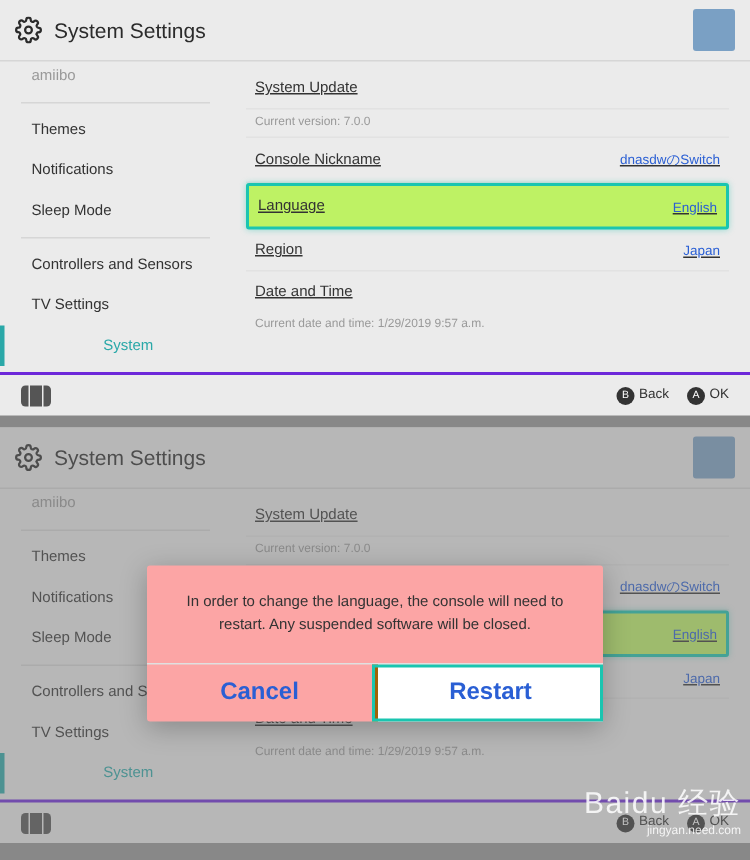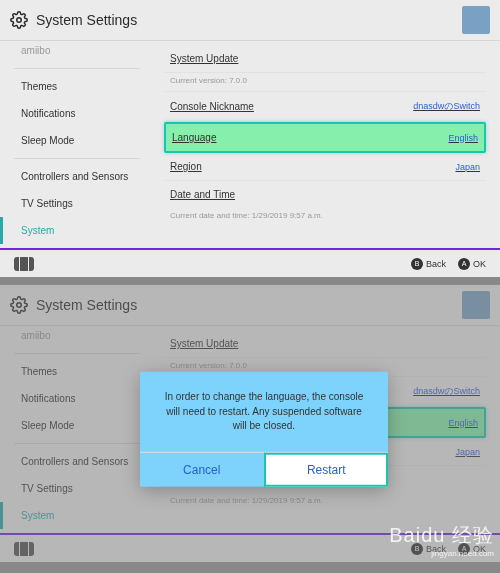--- a/index.html
+++ b/index.html
@@ -8,40 +8,40 @@
   .screen + .screen { margin-top: 8px; }
   .topbar { display: flex; align-items: center; height: 40px; padding: 0 10px; }
   .gear { width: 18px; height: 18px; margin-right: 8px; }
   .title { font-size: 14px; color: #2b2b2b; }
   .avatar { width: 28px; height: 28px; margin-left: auto; background: #7aa0c4; border-radius: 2px; }
   .body { display: flex; height: 210px; border-top: 1px solid #d6d6d6; border-bottom: 2px solid #6d28d9; }
   .sidebar { width: 150px; padding-top: 4px; }
   .side-item { font-size: 10px; color: #333; padding: 8px 0 8px 18px; border-left: 3px solid transparent; cursor: pointer; }
   .side-item.cut { padding-top: 0; color: #999; }
   .side-sep { height: 1px; background: #d6d6d6; margin: 4px 10px 4px 14px; }
-  .side-item.active { color: #2aa8a8; border-left-color: #2aa8a8; }
+  .side-item.active { color: #2aa8a8; border-left-color: #2aa8a8; text-align: center; }
   .content { flex: 1; padding: 4px 14px 0 14px; overflow: hidden; }
   .row { padding: 8px 6px; border-bottom: 1px solid #e2e2e2; display: flex; justify-content: space-between; align-items: center; font-size: 10px; color: #333; text-decoration: underline; }
-  .row.sel { border: 2px solid #1ac5b0; border-radius: 2px; background: #86efac; box-shadow: 0 0 4px rgba(26,197,176,.4); }
+  .row.sel { border: 2px solid #1ac5b0; border-radius: 2px; background: #bef264; box-shadow: 0 0 4px rgba(26,197,176,.4); }
   .row .val { color: #2a5fd4; font-size: 9px; }
   .sub { font-size: 8px; color: #999; padding: 3px 6px 6px 6px; border-bottom: 1px solid #e2e2e2; }
   .footer { height: 27px; display: flex; align-items: center; padding: 0 14px; font-size: 9px; color: #333; }
   .joycon { display: flex; gap: 1px; }
   .jc { width: 5px; height: 14px; background: #555; }
   .jc.l { border-radius: 3px 0 0 3px; }
   .jc.r { border-radius: 0 3px 3px 0; }
   .jcm { width: 8px; height: 14px; background: #555; }
   .foot-right { margin-left: auto; display: flex; gap: 12px; align-items: center; }
   .btncircle { display: inline-flex; align-items: center; justify-content: center; width: 12px; height: 12px; border-radius: 50%; background: #333; color: #fff; font-size: 7px; margin-right: 3px; }
   .dim-overlay { position: absolute; inset: 0; background: rgba(120,120,120,.45); pointer-events: none; }
-  .modal { position: absolute; left: 50%; top: 52%; transform: translate(-50%,-50%); width: 248px; background: #7dd3fc; border-radius: 2px; box-shadow: 0 4px 18px rgba(0,0,0,.25); margin-left: 14px; }
+  .modal { position: absolute; left: 50%; top: 52%; transform: translate(-50%,-50%); width: 304px; background: #fca5a5; border-radius: 2px; box-shadow: 0 4px 18px rgba(0,0,0,.25); }
   .modal-body { padding: 18px 22px; font-size: 10px; color: #333; line-height: 1.45; text-align: center; }
   .modal-btns { display: flex; border-top: 1px solid #e0e0e0; }
-  .modal-btn { flex: 1; text-align: center; padding: 10px 0; font-size: 12px; color: #2a5fd4; cursor: pointer; }
-  .modal-btn + .modal-btn { border-left: 1px solid #a16207; }
+  .modal-btn { flex: 1; text-align: center; padding: 10px 0; font-size: 16px; color: #2a5fd4; cursor: pointer; font-weight: bold; }
+  .modal-btn + .modal-btn { border-left: 4px solid #a16207; }
   .modal-btn.sel { outline: 2px solid #1ac5b0; outline-offset: -2px; background: #fff; }
   .watermark { position: absolute; right: 6px; bottom: 4px; text-align: right; color: rgba(255,255,255,.85); pointer-events: none; }
   .watermark .w1 { font-size: 20px; font-weight: normal; letter-spacing: 1px; }
   .watermark .w2 { font-size: 8px; }
 </style>
 </head>
 <body>
 
 <div class="screen">
   <div class="topbar">

